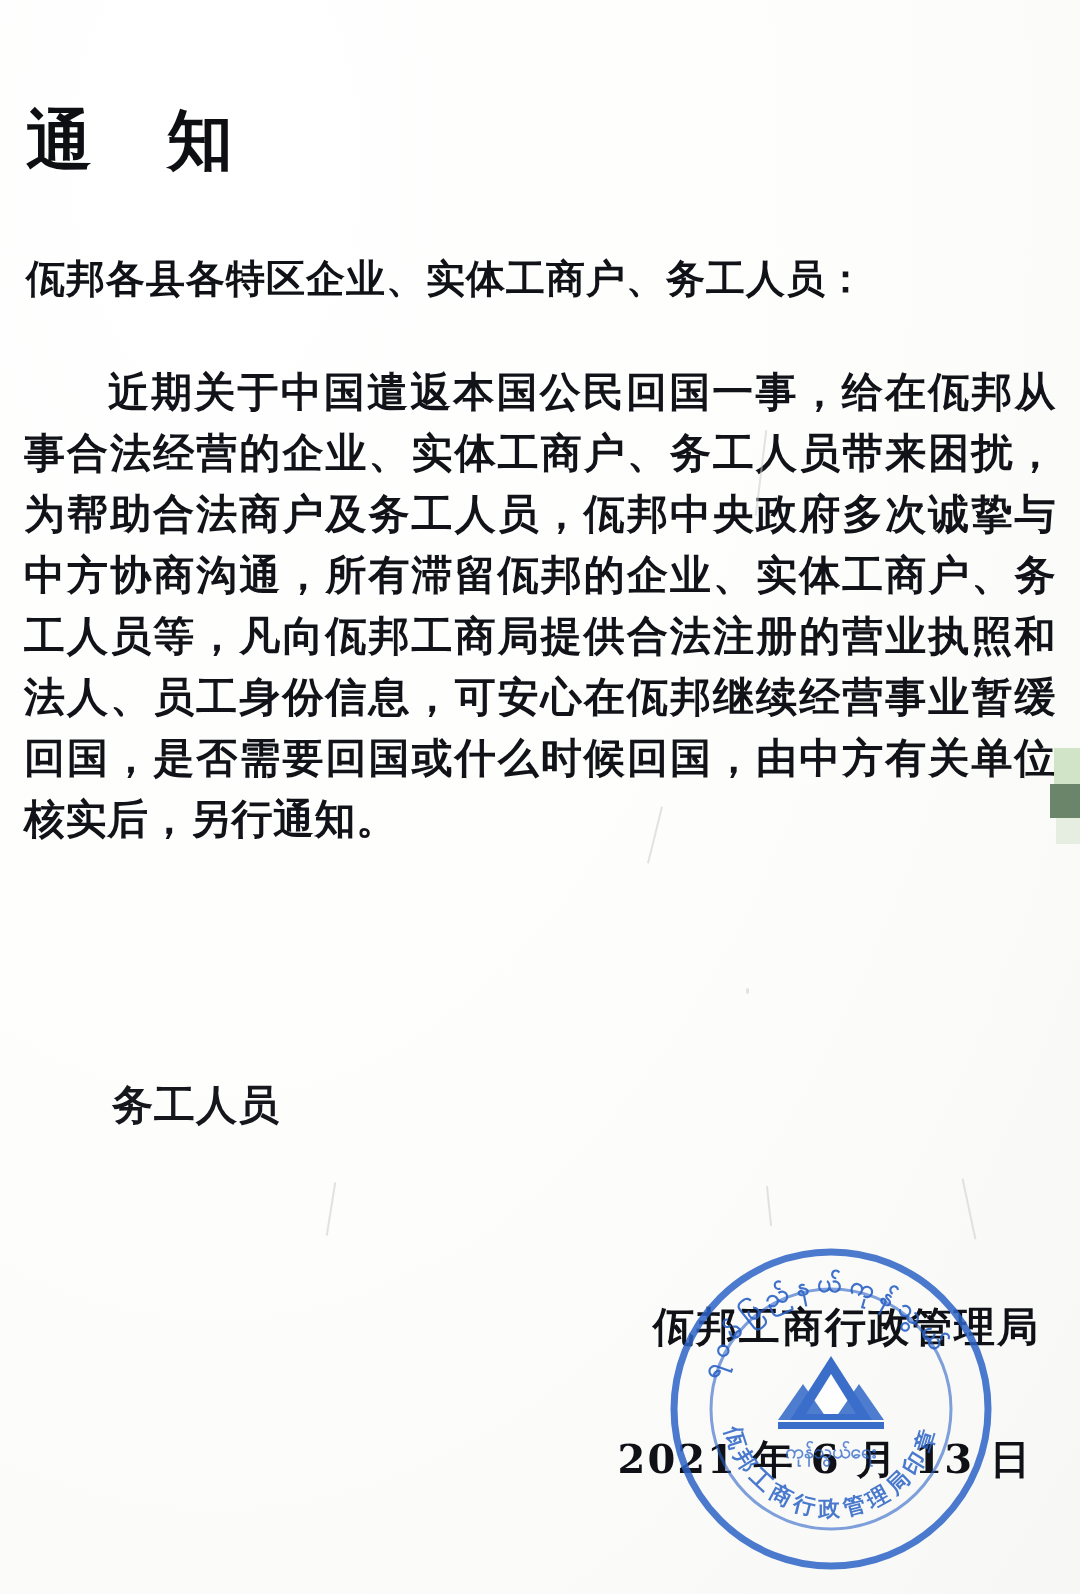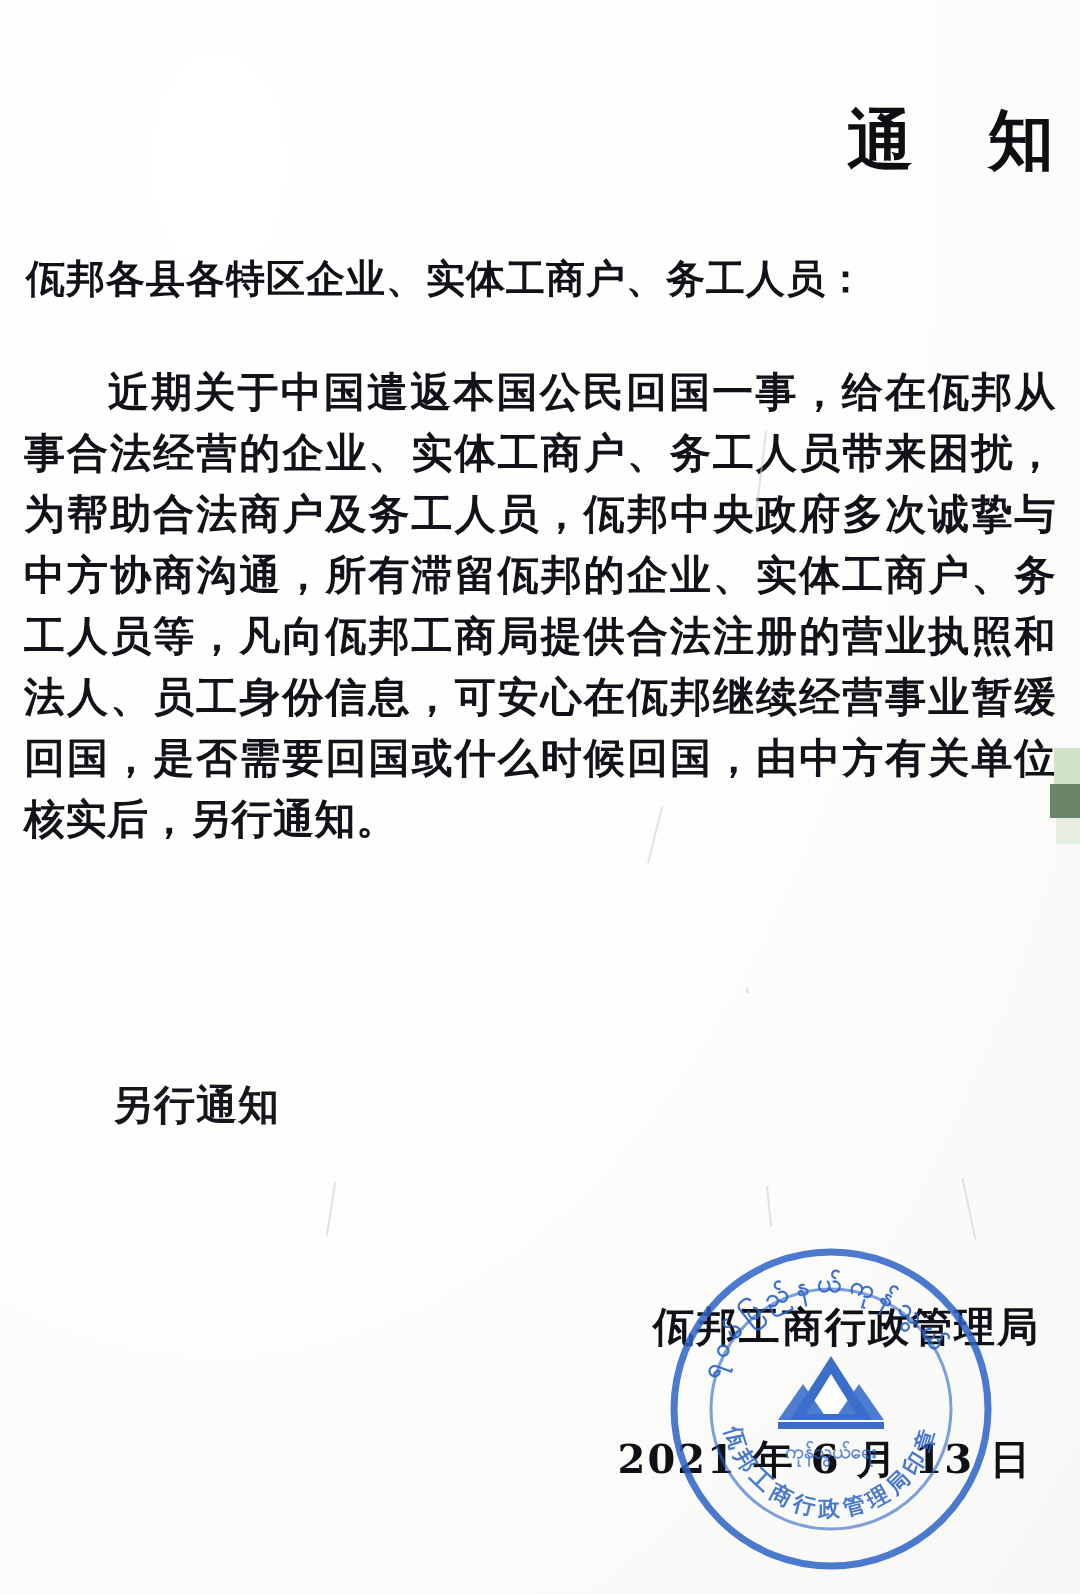--- a/index.html
+++ b/index.html
@@ -22,21 +22,21 @@
     inset: 0;
     background:
       radial-gradient(ellipse at 20% 10%, #ffffff 0%, #fdfdfc 55%, #f7f8f6 100%);
   }
 
   .doc-title {
     position: absolute;
     top: 96px;
     left: 0;
     width: 100%;
-    text-align: right;
+    text-align: left;
     font-size: 66px;
     font-weight: 700;
     letter-spacing: 26px;
     text-indent: 26px;
     font-family: "DejaVu Serif", "Liberation Serif", serif;
     color: #0d0f13;
   }
 
   .salutation {
     position: absolute;
@@ -139,21 +139,21 @@
 <div class="page">
 
   <div class="doc-title">通 知</div>
 
   <div class="salutation">佤邦各县各特区企业、实体工商户、务工人员：</div>
 
   <div class="body-text">
     <p>近期关于中国遣返本国公民回国一事，给在佤邦从事合法经营的企业、实体工商户、务工人员带来困扰，为帮助合法商户及务工人员，佤邦中央政府多次诚挚与中方协商沟通，所有滞留佤邦的企业、实体工商户、务工人员等，凡向佤邦工商局提供合法注册的营业执照和法人、员工身份信息，可安心在佤邦继续经营事业暂缓回国，是否需要回国或什么时候回国，由中方有关单位核实后，另行通知。</p>
   </div>
 
-  <div class="closing">另行通知</div>
+  <div class="closing">务工人员</div>
 
   <div class="signature">佤邦工商行政管理局</div>
   <div class="sig-date">2021 年 6 月 13 日</div>
 
   <div class="seal">
     <svg width="330" height="330" viewBox="0 0 330 330" xmlns="http://www.w3.org/2000/svg">
       <defs>
         <path id="arcTop" d="M 48,165 A 117,117 0 0 1 282,165"></path>
         <path id="arcBottom" d="M 58,165 A 107,107 0 0 0 272,165"></path>
       </defs>

